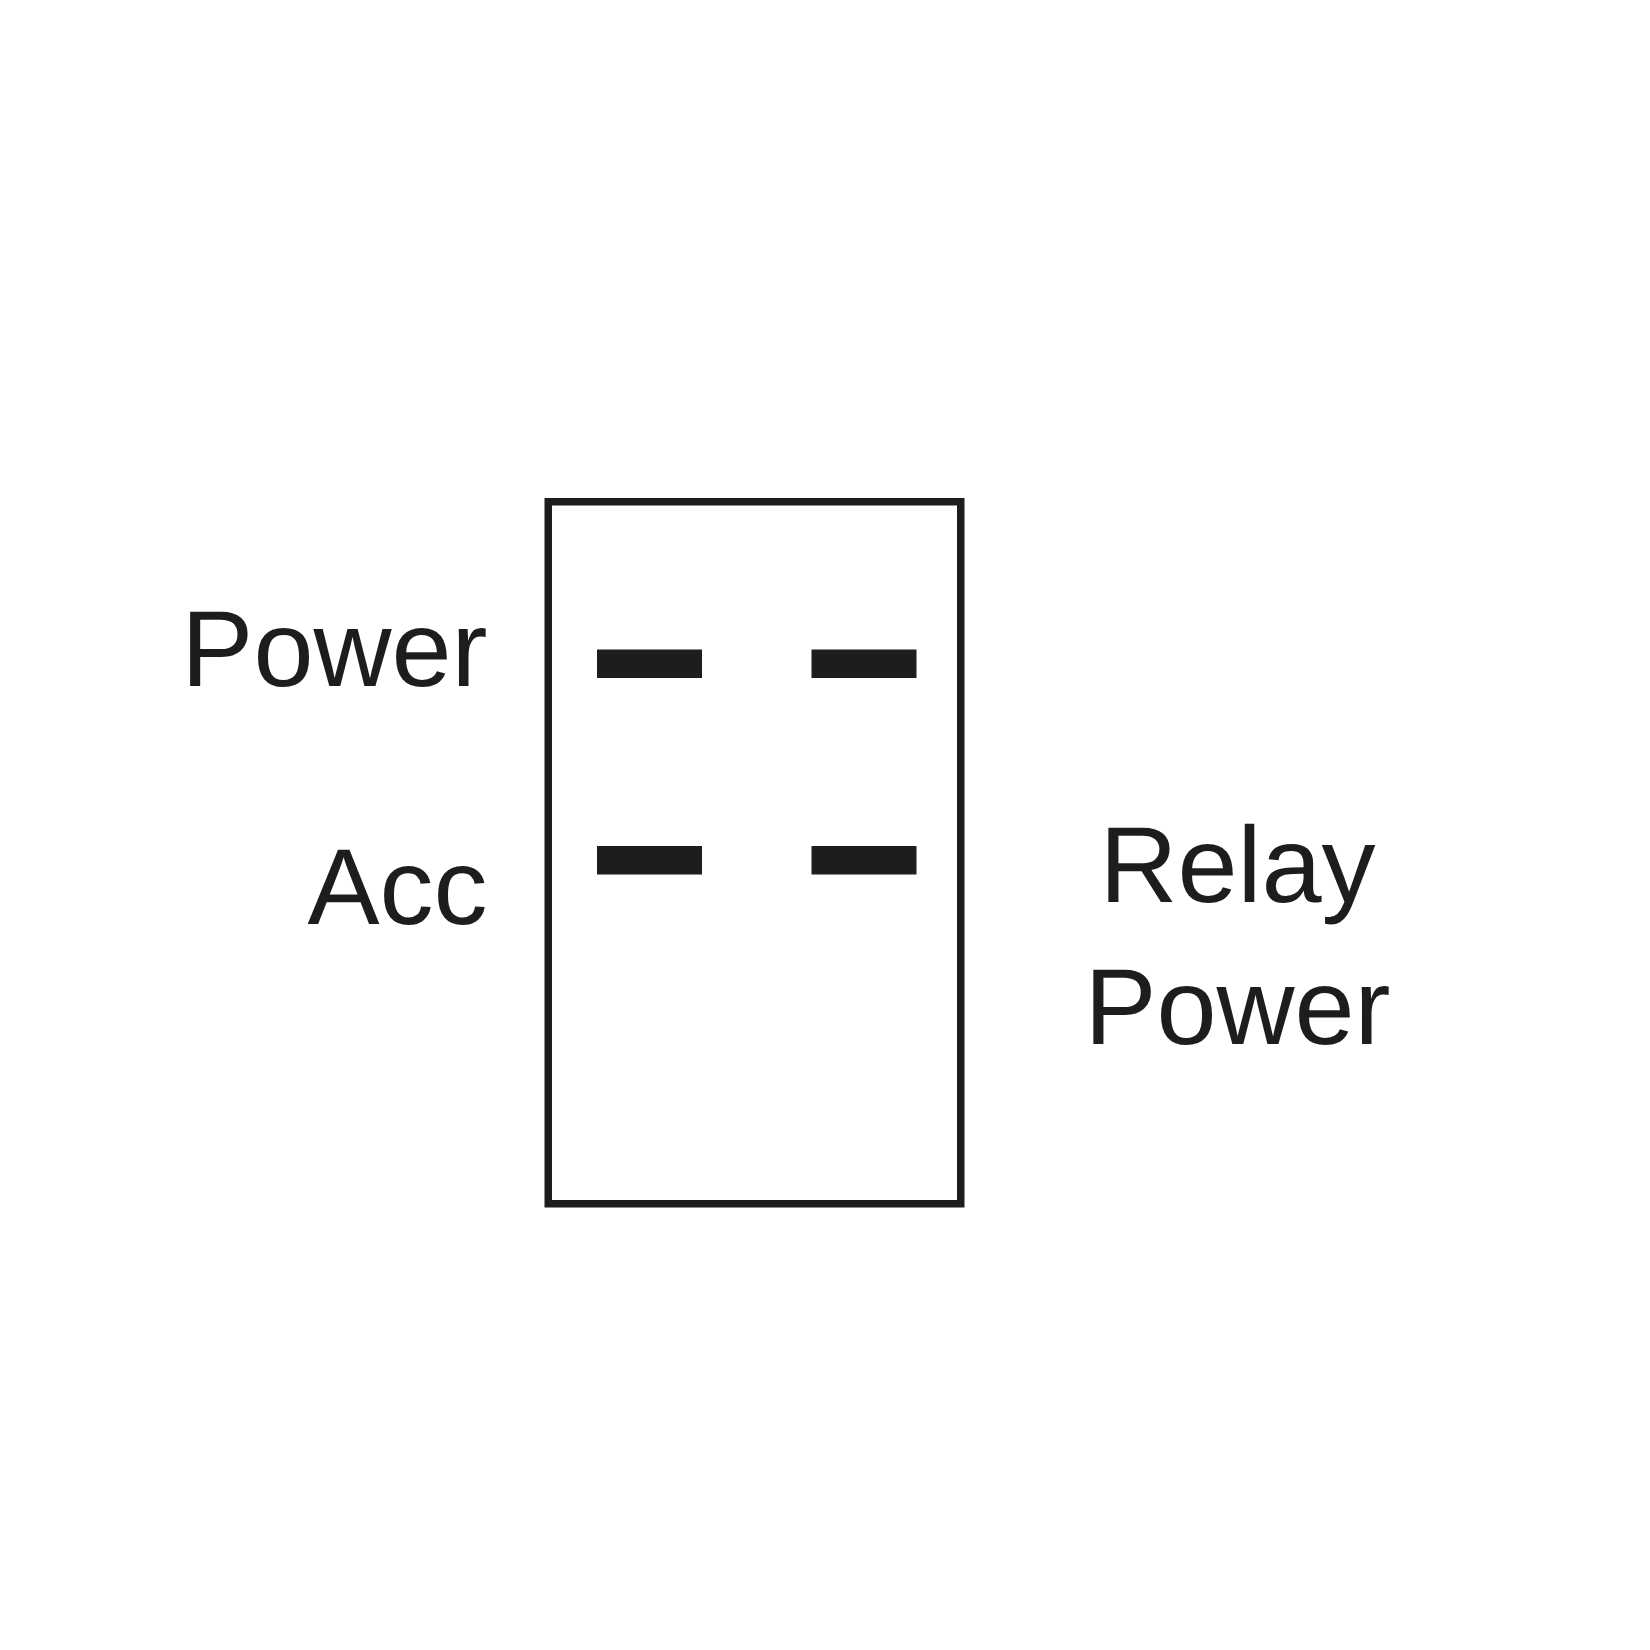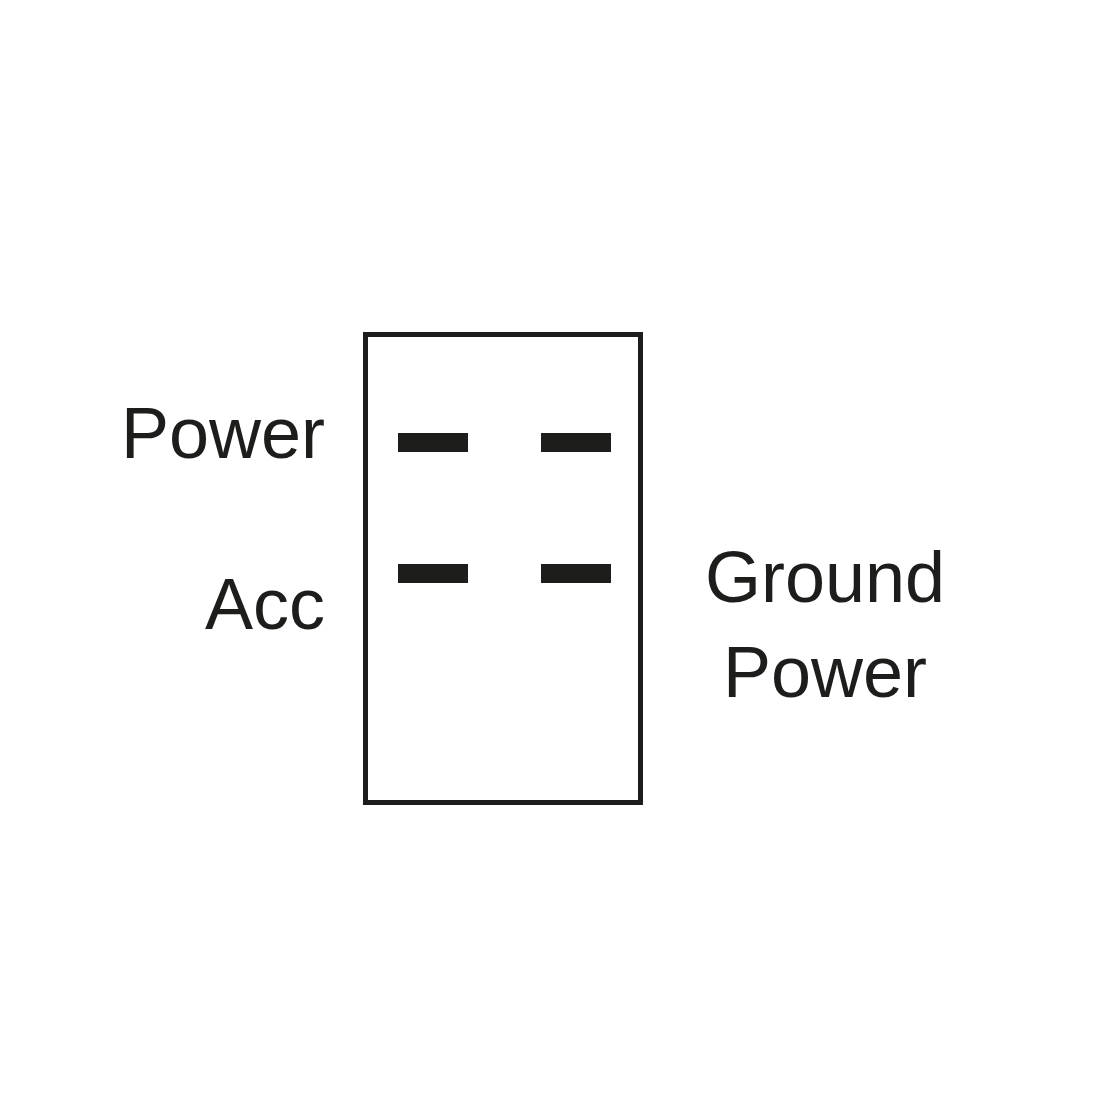--- a/index.html
+++ b/index.html
@@ -51,37 +51,37 @@
     left: 25px;
     width: 300px;
     text-align: right;
   }
   .label.right-side {
     left: 675px;
     width: 300px;
     text-align: center;
   }
   #label-power  { top: 393px; }
-  #label-acc    { top: 564px; }
+  #label-acc    { top: 552px; }
   #label-ground { top: 395px; }
   #label-relay-line1 { top: 537px; }
   #label-relay-line2 { top: 632px; }
   #label-relay-line3 { top: 730px; }
 </style>
 </head>
 <body>
 
 <div class="canvas">
 
   <div class="switch-body"></div>
 
   <div class="terminal row-top col-left"></div>
   <div class="terminal row-top col-right"></div>
   <div class="terminal row-bottom col-left"></div>
   <div class="terminal row-bottom col-right"></div>
 
   <div class="label left-side" id="label-power">Power</div>
   <div class="label left-side" id="label-acc">Acc</div>
 
-  <div class="label right-side" id="label-relay-line1">Ground</div>
+  <div class="label right-side" id="label-relay-line1">Relay</div>
   <div class="label right-side" id="label-relay-line2">Power</div>
 
 </div>
 
 </body></html>

